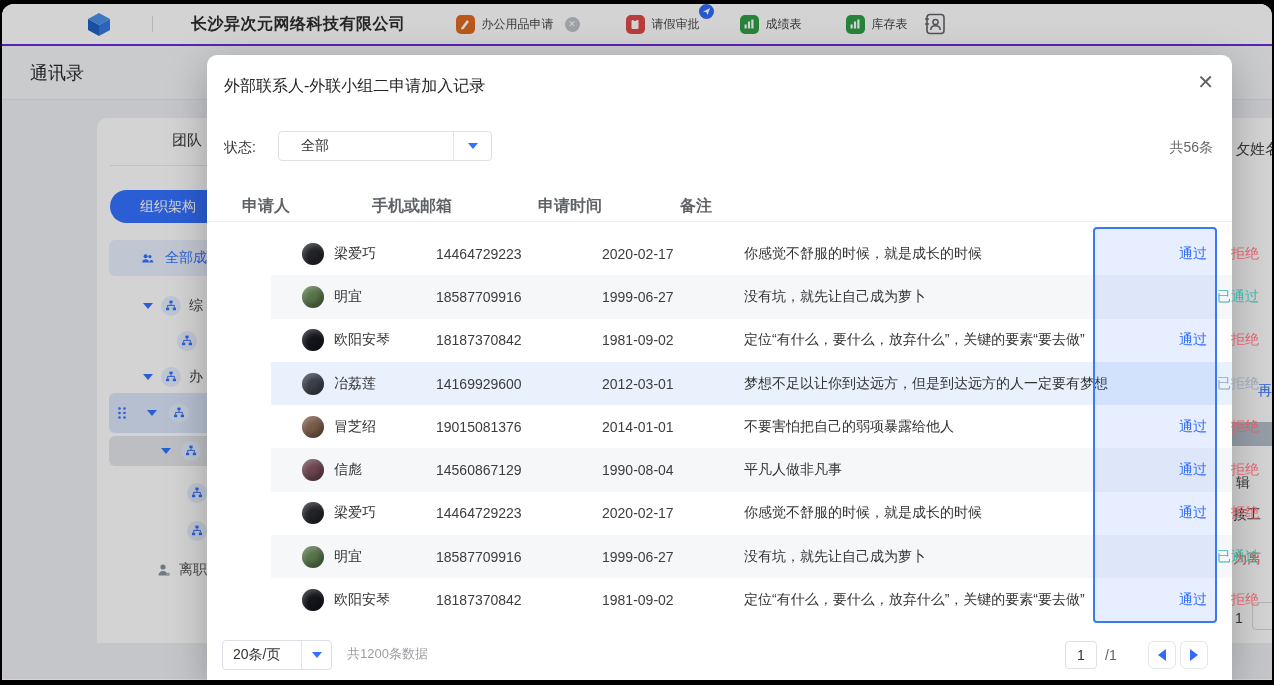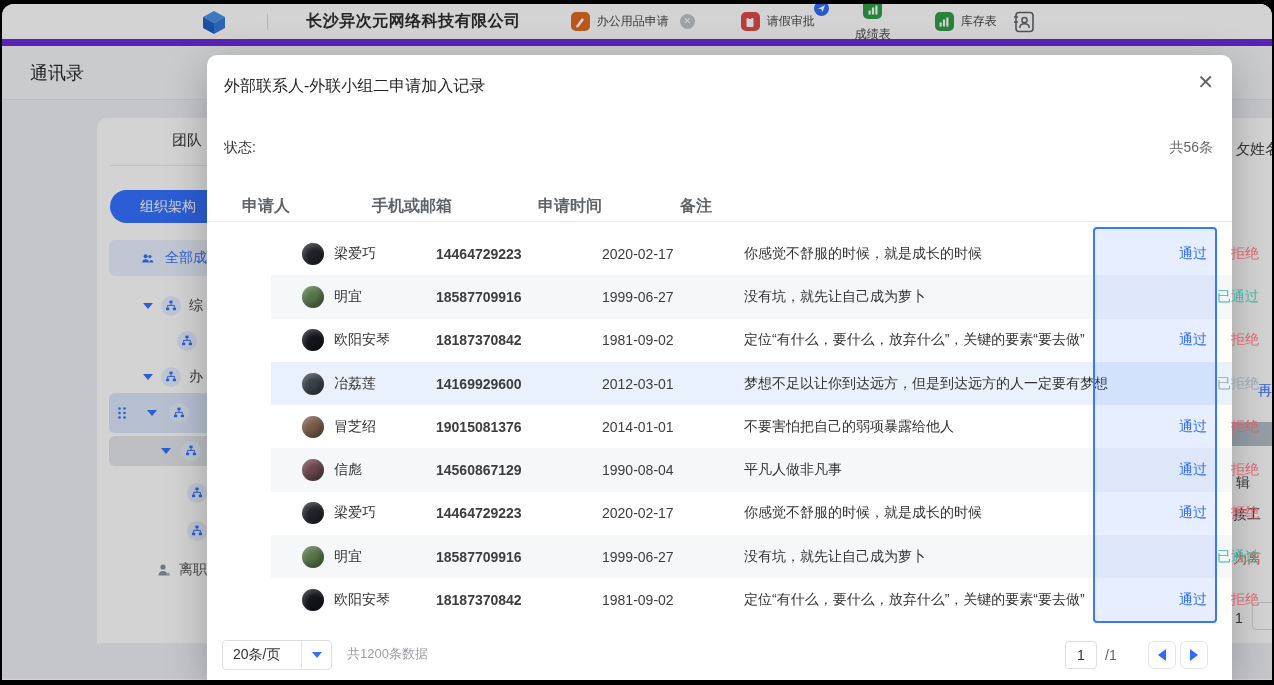--- a/index.html
+++ b/index.html
@@ -2,27 +2,27 @@
 <html><head>
 <meta charset="utf-8">
 <style>
   * { margin:0; padding:0; box-sizing:border-box; }
   html,body { width:1274px; height:685px; overflow:hidden; background:#000;
     font-family:"Liberation Sans","DejaVu Sans",sans-serif; }
   .window { position:absolute; left:2px; top:4px; right:2px; bottom:5px;
     background:#fff; border-radius:12px 12px 0 0; overflow:hidden; }
 
   
-  .topbar { position:relative; height:42px; background:#fff; border-bottom:7px solid #6d28d9;
-    display:flex; align-items:center; padding-left:84px;justify-content:center; }
+  .topbar { position:relative; height:42px; background:#fff; border-bottom:2px solid #6d28d9;
+    display:flex; align-items:center; padding-left:84px; }
   .logo { width:26px; height:26px; flex:0 0 auto; }
   .tb-divider { width:1px; height:16px; background:#dcdcdc; margin:0 38px 0 40px; }
   .company { font-size:16px; font-weight:700; color:#2b2b2b; letter-spacing:.5px; }
   .app-tab { display:flex; align-items:center; gap:7px; position:relative; cursor:pointer; }
-  .t1{ margin-left:50px; } .t2{ margin-left:46px; } .t3{ margin-left:40px;flex-direction:column; } .t4{ margin-left:44px; }
+  .t1{ margin-left:50px; } .t2{ margin-left:46px; } .t3{ margin-left:40px; } .t4{ margin-left:44px; }
   .app-tab .tlabel { font-size:12px; color:#454545; }
   .app-icon { width:19px; height:19px; border-radius:5px; display:flex; align-items:center; justify-content:center; }
   .tab-close { width:15px; height:15px; border-radius:50%; background:#bfc2c7; color:#fff;
     font-size:9px; line-height:15px; text-align:center; margin-left:4px; }
   .tab-badge { position:absolute; right:-16px; top:-13px; width:19px; height:19px; border-radius:50%;
     background:#2e6bf6; border:2px solid #fff; display:flex; align-items:center; justify-content:center; }
   .search-box { margin-left:auto; width:165px; height:28px; border:1px solid #d9d9d9; border-radius:15px;
     display:flex; align-items:center; padding:0 10px; background:#fff; }
   .search-box input { border:none; outline:none; flex:1; font-size:13px; color:#333; background:transparent;
     font-family:inherit; min-width:0; }
@@ -74,21 +74,21 @@
   .thead span { position:absolute; font-size:16px; font-weight:600; color:#5f6368; }
   .h0{left:35px} .h1{left:165px} .h2{left:331px} .h3{left:473px}
 
   .rows { position:absolute; left:16px; right:0; top:177px;margin-left:48px; }
   .trow { position:relative; height:43.3px; }
   .trow.stripe { background:#f6f7f9; }
   .trow.hl { background:#e8f1fc; }
   .cell { position:absolute; top:50%; transform:translateY(-50%); font-size:14px; color:#333; white-space:nowrap; }
   .c-avatar { left:31px; width:22px; height:22px; border-radius:50%; background:#333;
     box-shadow:inset -3px -4px 6px rgba(0,0,0,.35), inset 2px 3px 5px rgba(255,255,255,.25); }
-  .c-name { left:63px; } .c-phone { left:165px; color:#3d3d3d;font-weight:bold; } .c-date { left:331px; color:#3d3d3d; }
+  .c-name { left:63px; } .c-phone { left:165px; color:#3d3d3d; } .c-date { left:331px; color:#3d3d3d; }
   .c-remark { left:473px; max-width:400px; overflow:hidden; }
   .c-action { left:886px; width:124px; height:100%; top:0; transform:none; display:flex; align-items:center;
     justify-content:flex-end; gap:24px; padding-right:22px; }
   .lnk-pass { font-size:14px; color:#2f6bff; cursor:pointer; }
   .lnk-reject { font-size:14px; color:#e25c66; cursor:pointer; }
   .st-approved { font-size:14px; color:#3cb6a8; }
   .st-rejected { font-size:14px; color:#98a2b3; }
   .action-box { position:absolute; left:886px; top:172px; width:124px; height:396px;
     border:2px solid #3a79f5; background:rgba(64,124,255,.13); border-radius:4px; pointer-events:none; }
 
@@ -334,20 +334,26 @@
     <div class="frag-box" style="left:1250px; top:502px"></div>
   </div>
 
   <div class="overlay"></div>
 
   <div class="modal">
     <div class="m-title">外部联系人-外联小组二申请加入记录</div>
     <div class="m-close">✕</div>
 
     <span class="f-label">状态:</span>
+    <div class="status-select">
+      <span class="val">全部</span>
+      <span class="select-caret">
+          <span class="caret-down"></span>
+        </span>
+    </div>
     <span class="m-total">共56条</span>
 
     <div class="thead">
       <span class="h0">申请人</span>
       <span class="h1">手机或邮箱</span>
       <span class="h2">申请时间</span>
       <span class="h3">备注</span>
     </div>
 
     <div class="rows">

